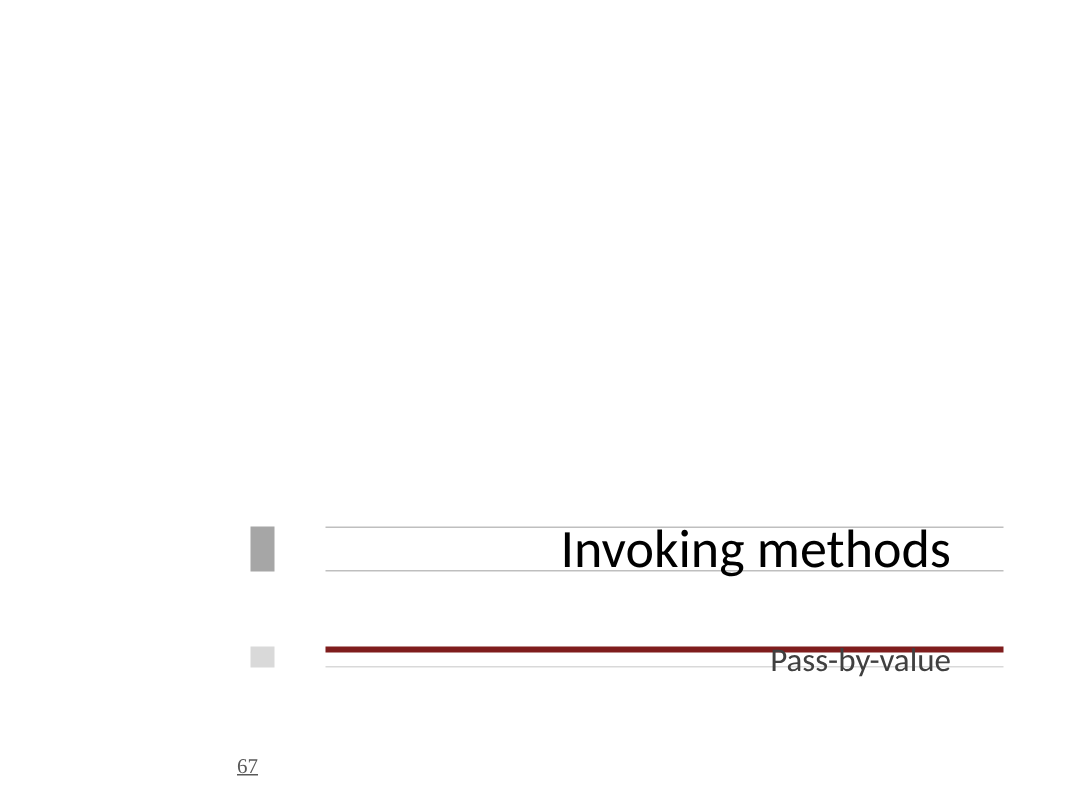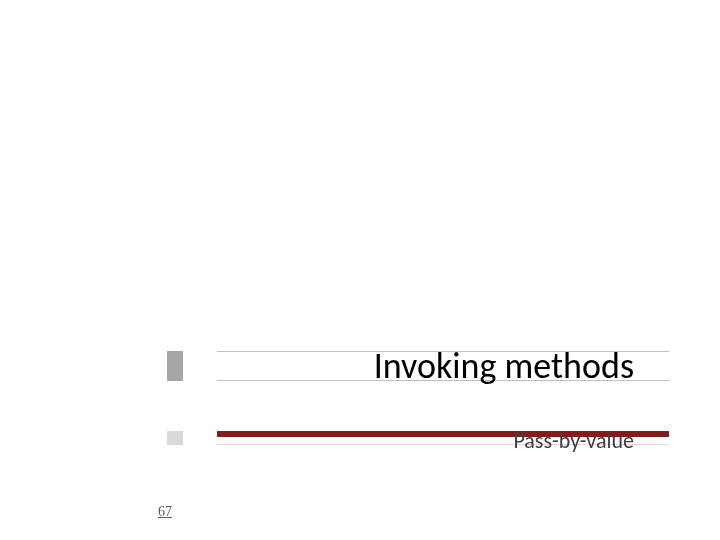--- a/index.html
+++ b/index.html
@@ -53,21 +53,21 @@
       right: 68px;
       height: 48px;
       display: flex;
     }
     .subtitle-accent {
       width: 16px;
       background: #d9d9d9;
     }
     .subtitle-content {
       flex: 1;
-      border-top: 6px solid #7f1d1d;
+      border-top: 4px solid #7f1d1d;
       border-bottom: 1px solid #d9d9d9;
       display: flex;
       align-items: center;
       justify-content: flex-end;
       padding-right: 18px;
     }
     .subtitle-text {
       font-size: 22px;
       color: #404040;
       font-weight: 400;

